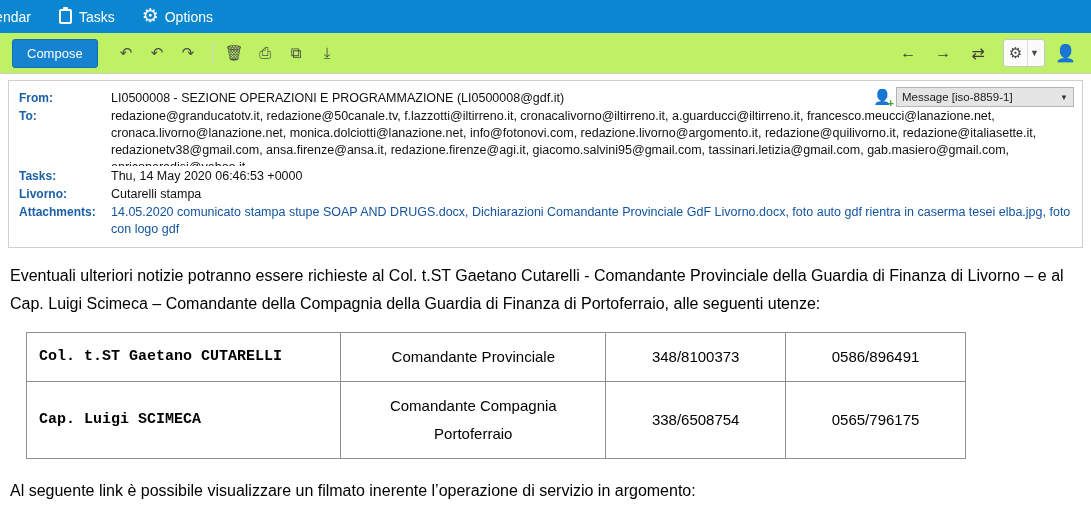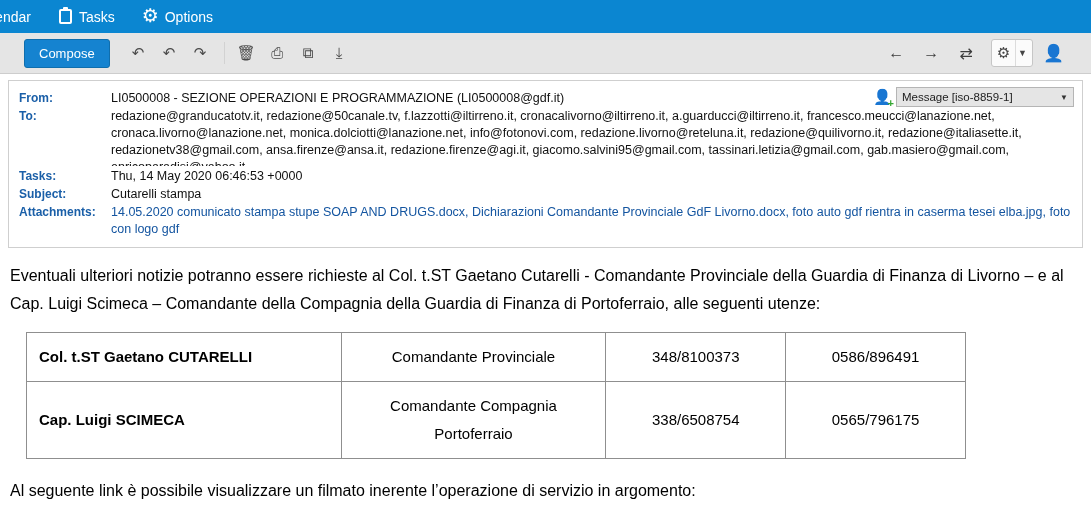--- a/index.html
+++ b/index.html
@@ -72,25 +72,25 @@
     position: absolute;
     left: -1px;
     top: -5px;
     font-size: 19px;
     color: #ffffff;
   }
 
   
   .toolbar {
     height: 40px;
-    background: #e5e5e5;
+    background: #bef264;
     border-bottom: 1px solid #cdcdcd;
     display: flex;
     align-items: center;
-    padding: 0 24px;
+    padding: 0 12px;
     flex: 0 0 auto;
     position: relative;
   }
   .compose-btn {
     background: #1583d0;
     color: #ffffff;
     border: 1px solid #0f6ead;
     border-radius: 3px;
     font-size: 13px;
     padding: 6px 14px;
@@ -274,20 +274,21 @@
   table.contacts td {
     border: 1px solid #8f8f8f;
     padding: 10px 12px;
     font-size: 15px;
     vertical-align: middle;
   }
   td.name {
     width: 330px;
     font-weight: bold;
     font-size: 16px;
+    font-family: Liberation Mono, monospace;
   }
   td.role {
     width: 270px;
     text-align: center;
   }
   td.num {
     width: 168px;
     text-align: center;
   }
   .bottom-line {
@@ -357,33 +358,33 @@
 
       <div class="field-row">
         <div class="field-label">From:</div>
         <div class="field-value">LI0500008 - SEZIONE OPERAZIONI E PROGRAMMAZIONE (LI0500008@gdf.it)</div>
       </div>
 
       <div class="field-row">
         <div class="field-label">To:</div>
         <div class="field-value recipients">
           <div>redazione@granducatotv.it, redazione@50canale.tv, f.lazzotti@iltirreno.it, cronacalivorno@iltirreno.it, a.guarducci@iltirreno.it, francesco.meucci@lanazione.net,</div>
-          <div>cronaca.livorno@lanazione.net, monica.dolciotti@lanazione.net, info@fotonovi.com, redazione.livorno@reteluna.it, redazione@quilivorno.it, redazione@italiasette.it,</div>
+          <div>cronaca.livorno@lanazione.net, monica.dolciotti@lanazione.net, info@fotonovi.com, redazione.livorno@argomento.it, redazione@quilivorno.it, redazione@italiasette.it,</div>
           <div>redazionetv38@gmail.com, ansa.firenze@ansa.it, redazione.firenze@agi.it, giacomo.salvini95@gmail.com, tassinari.letizia@gmail.com, gab.masiero@gmail.com, enricoparadisi@yahoo.it,</div>
 
         </div>
       </div>
 
       <div class="field-row">
         <div class="field-label">Tasks:</div>
         <div class="field-value">Thu, 14 May 2020 06:46:53 +0000</div>
       </div>
 
       <div class="field-row">
-        <div class="field-label">Subject:</div>
+        <div class="field-label">Livorno:</div>
         <div class="field-value">Cutarelli stampa</div>
       </div>
 
       <div class="field-row">
         <div class="field-label">Attachments:</div>
         <div class="field-value attach-list">
           <div>14.05.2020 comunicato stampa stupe SOAP AND DRUGS.docx, Dichiarazioni Comandante Provinciale GdF Livorno.docx, foto auto gdf rientra in caserma tesei elba.jpg, foto con logo gdf</div>
           <div>porto portoferraio.jpg, foto dall'alto elba caserma teseo tesei.JPG, foto elba auto gdf caserma tesei.jpg, foto elba panoramica con logo gdf.jpg, foto posto di controllo gdf elba.jpg, foto vi</div>
 
         </div>

